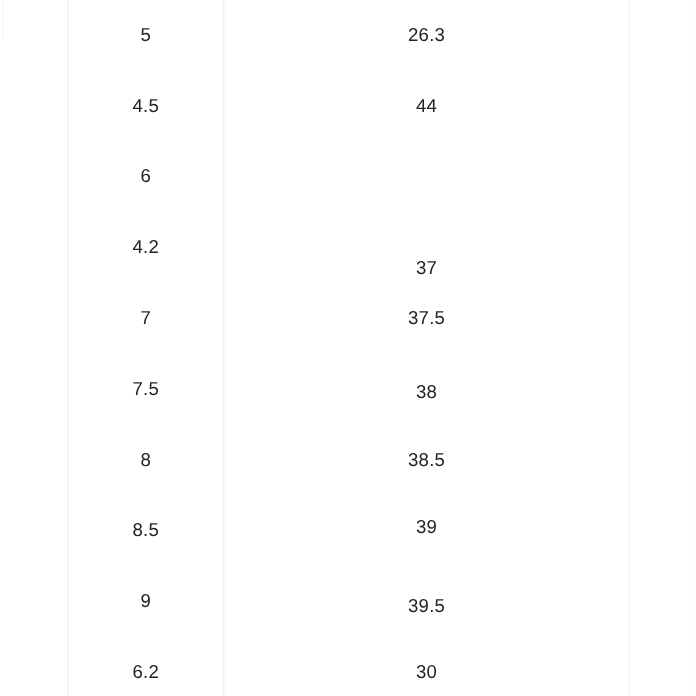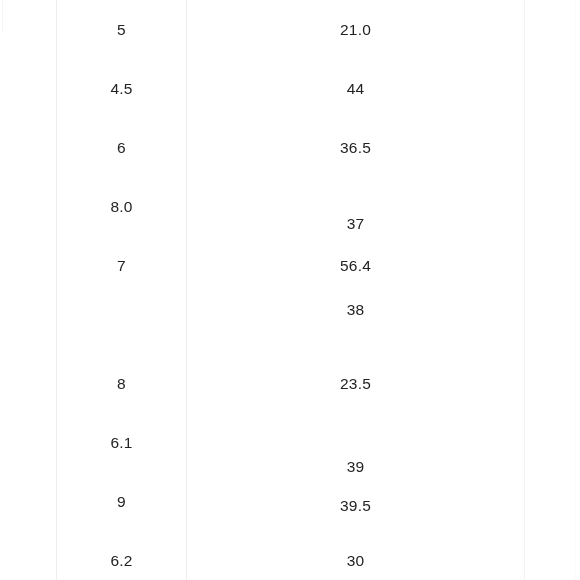--- a/index.html
+++ b/index.html
@@ -80,62 +80,62 @@
     <div class="row" style="top:0px">
         <span class="cell">5</span>
       </div>
     <div class="row" style="top:59px">
         <span class="cell">4.5</span>
       </div>
     <div class="row" style="top:118px">
         <span class="cell">6</span>
       </div>
     <div class="row" style="top:177px">
-        <span class="cell">8.0</span>
+        <span class="cell">4.2</span>
       </div>
     <div class="row" style="top:236px">
         <span class="cell">7</span>
+      </div>
+    <div class="row" style="top:295px">
+        <span class="cell">7.5</span>
       </div>
     <div class="row" style="top:354px">
         <span class="cell">8</span>
       </div>
     <div class="row" style="top:413px">
-        <span class="cell">6.1</span>
+        <span class="cell">8.5</span>
       </div>
     <div class="row" style="top:472px">
         <span class="cell">9</span>
       </div>
     <div class="row" style="top:531px">
         <span class="cell">6.2</span>
       </div>
   </div>
 
   <div class="col col-eu">
     <div class="row" style="top:0px">
-        <span class="cell">21.0</span>
+        <span class="cell">26.3</span>
       </div>
     <div class="row" style="top:59px">
         <span class="cell">44</span>
-      </div>
-    <div class="row" style="top:118px">
-        <span class="cell">36.5</span>
       </div>
     <div class="row" style="top:194px">
         <span class="cell">37</span>
       </div>
     <div class="row" style="top:236px">
-        <span class="cell">56.4</span>
+        <span class="cell">37.5</span>
       </div>
-    <div class="row" style="top:280px">
+    <div class="row" style="top:298px">
         <span class="cell">38</span>
       </div>
     <div class="row" style="top:354px">
-        <span class="cell">23.5</span>
+        <span class="cell">38.5</span>
       </div>
-    <div class="row" style="top:437px">
+    <div class="row" style="top:410px">
         <span class="cell">39</span>
       </div>
     <div class="row" style="top:476px">
         <span class="cell">39.5</span>
       </div>
     <div class="row" style="top:531px">
         <span class="cell">30</span>
       </div>
   </div>
 

